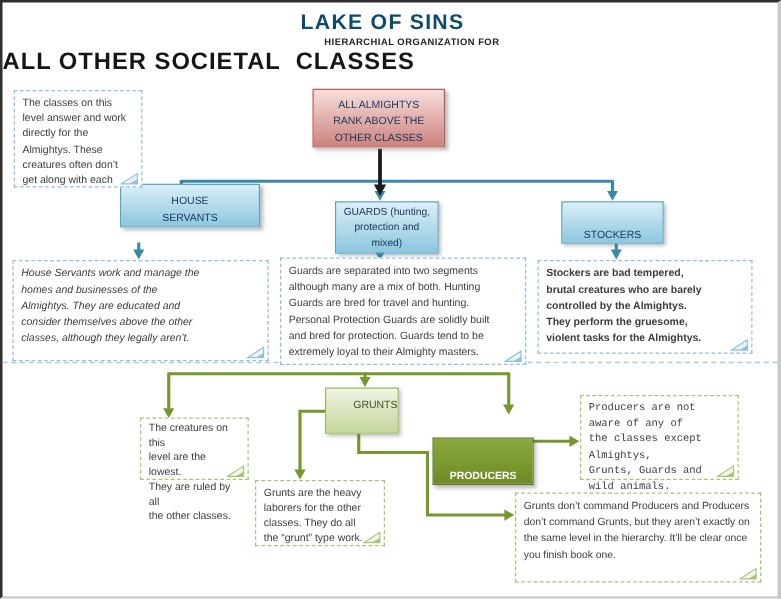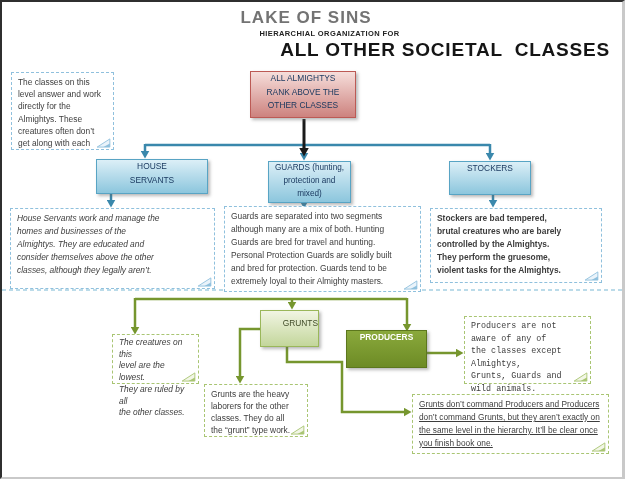--- a/index.html
+++ b/index.html
@@ -6,60 +6,60 @@
   .page{
     position:relative;width:625px;height:479px;box-sizing:border-box;
     background:#fff;overflow:hidden;
     border-top:2px solid #2f2f2f;border-left:2px solid #2f2f2f;
     border-right:3px solid #c9c9c9;border-bottom:2px solid #c9c9c9;
     font-family:"Liberation Sans",sans-serif;
   }
   .connectors{position:absolute;left:0;top:0;width:621px;height:476px;}
   .abs{position:absolute;box-sizing:border-box;}
   .title-main{left:0;top:6px;width:608px;text-align:center;font-size:17px;font-weight:bold;
-    letter-spacing:1px;color:#737373;white-space:pre-wrap;}
+    letter-spacing:1px;color:#0c4a6e;white-space:pre-wrap;}
   .title-sub{left:0;top:27px;width:608px;text-align:center;font-size:7.5px;font-weight:bold;
     letter-spacing:.4px;color:#222;white-space:pre-wrap;padding-left:47px;}
-  .title-head{left:0;top:37px;width:608px;text-align:right;font-size:19px;font-weight:bold;
+  .title-head{left:0;top:37px;width:608px;text-align:left;font-size:19px;font-weight:bold;
     letter-spacing:.8px;color:#151515;white-space:pre-wrap;}
 
   .node{white-space:pre-line;text-align:center;font-size:8.4px;line-height:13.5px;
     color:var(--node_text);box-shadow:2px 2px 3px rgba(100,100,100,.45);
-    display:flex;align-items:flex-start;justify-content:center;}
+    display:flex;align-items:flex-end;justify-content:center;}
   .node-pink{background:linear-gradient(to bottom,var(--pink_box_top),var(--pink_box_bottom));
     border:1px solid var(--pink_box_border);}
   .node-blue{background:linear-gradient(to bottom,var(--blue_box_top),var(--blue_box_bottom));
     border:1px solid var(--blue_box_border);}
   .node-lgreen{background:linear-gradient(to bottom,var(--lightgreen_box_top),var(--lightgreen_box_bottom));
     border:1px solid var(--lightgreen_box_border);color:var(--grunts_text);
     align-items:flex-start;padding-top:6px;}
   .node-dgreen{background:linear-gradient(to bottom,var(--darkgreen_box_top),var(--darkgreen_box_bottom));
     border:1px solid var(--darkgreen_box_border);color:var(--producers_text);font-weight:bold;}
 
   .note{background:#fff;font-size:8.4px;color:var(--note_text);}
   .note-blue{border:1.5px dashed var(--blue_dash);}
   .note-green{border:1.5px dashed var(--green_dash);}
   .note-text{white-space:pre-line;padding:3px 5px 0 6px;}
   .fold{position:absolute;right:2px;bottom:1px;}
 
   #n-intro2   {left:9px;  top:70px; width:103px;height:78px;} #n-intro2 .note-text{line-height:12.2px;}
   #n-house    {left:8px;  top:206px;width:205px;height:81px;} #n-house .note-text{line-height:13px;font-style:italic;}
   #n-guards   {left:222px;top:204px;width:197px;height:86px;} #n-guards .note-text{line-height:13px;}
   #n-stockers {left:428px;top:206px;width:172px;height:75px;} #n-stockers .note-text{line-height:13px;font-weight:bold;}
-  #n-creatures{left:110px;top:332px;width:87px; height:50px;font-style:italic;} #n-creatures .note-text{line-height:11.7px;padding-top:2px;}
+  #n-creatures{left:110px;top:332px;width:87px; height:50px;} #n-creatures .note-text{line-height:11.7px;padding-top:2px;}
   #n-grunts   {left:202px;top:382px;width:104px;height:53px;} #n-grunts .note-text{line-height:12px;}
   #n-producers{left:462px;top:314px;width:127px;height:68px;} #n-producers .note-text{line-height:12.6px;font-family:Liberation Mono, monospace;}
-  #n-command  {left:410px;top:392px;width:197px;height:60px;text-decoration:underline;} #n-command .note-text{font-size:8.3px;line-height:13px;}
+  #n-command  {left:410px;top:392px;width:197px;height:72px;} #n-command .note-text{font-size:8.3px;line-height:13px;}
 
   #b-almightys{left:248px;top:69px; width:106px;height:47px;}
-  #b-house    {left:94px; top:157px;width:112px;height:35px;}
+  #b-house    {left:94px; top:145px;width:112px;height:35px;}
   #b-guards   {left:266px;top:159px;width:83px; height:42px;font-size:8.2px;line-height:12.8px;}
   #b-stockers {left:447px;top:159px;width:82px; height:34px;}
   #b-grunts   {left:258px;top:308px;width:59px; height:37px;justify-content:flex-end;}
-  #b-producers{left:344px;top:328px;width:81px; height:38px;}
+  #b-producers{left:344px;top:348px;width:81px; height:38px;}
 </style>
 </head>
 <body>
 
 <div class="page">
 
   <svg class="connectors" viewBox="0 0 621 476">
     <defs>
       <marker id="ah-teal" markerUnits="userSpaceOnUse" markerWidth="9" markerHeight="9" refX="0.5" refY="4.5" orient="auto">
         <polygon points="0,0 8,4.5 0,9" style="fill:var(--teal_line)"></polygon>

